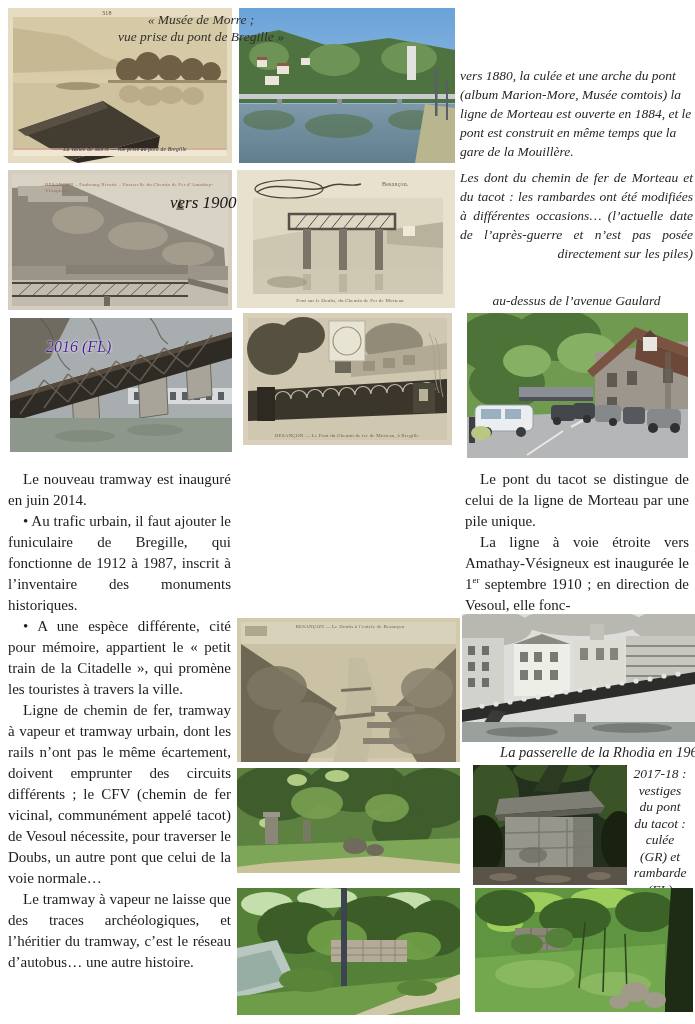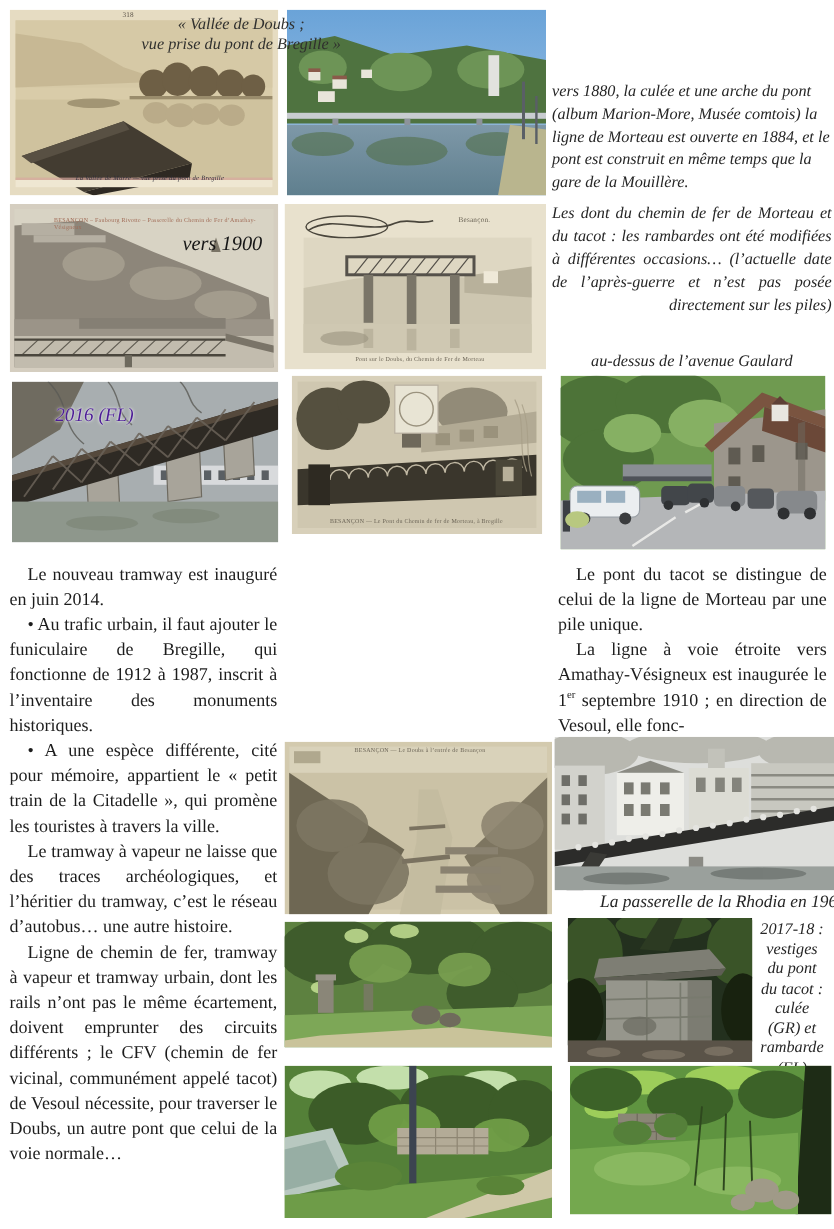--- a/index.html
+++ b/index.html
@@ -97,21 +97,21 @@
           <ellipse cx="100" cy="118" rx="34" ry="12"></ellipse>
           <ellipse cx="175" cy="112" rx="26" ry="10"></ellipse>
         </g>
       <path d="M186,96 L216,100 L216,155 L176,155 Z" fill="#b9b58e"></path>
       <rect x="196" y="60" width="2.5" height="48" fill="#5a5f66"></rect>
       <rect x="207" y="72" width="2" height="40" fill="#5a5f66"></rect>
     </svg>
   </div>
 
   <div class="overlay" style="left:103px;top:12px;width:196px;text-align:center;font-size:13.5px;line-height:16.5px;">
-    <span style="display:block;">« Vallée de Doubs ;</span>
+    <span style="display:block;">« Musée de Morre ;</span>
     <span style="display:block;">vue prise du pont de Bregille »</span>
   </div>
 
   <div class="rc-top" style="left:460px;top:66px;width:233px;">vers 1880, la culée et une arche du pont (album Marion-More, Musée comtois) la ligne de Morteau est ouverte en 1884, et le pont est construit en même temps que la gare de la Mouillère.</div>
   <div class="rc-top" style="left:460px;top:168px;width:233px;text-align:justify;text-align-last:right;">Les dont du chemin de fer de Morteau et du tacot : les rambardes ont été modifiées à différentes occasions… (l’actuelle date de l’après-guerre et n’est pas posée directement sur les piles)</div>
   <div class="cap-center" style="left:460px;top:293px;width:233px;font-size:13.5px;font-style:italic;">au-dessus de l’avenue Gaulard</div>
 
   <div class="fig" style="left:8px;top:170px;width:224px;height:140px;">
     <svg viewBox="0 0 224 140" preserveAspectRatio="none">
       <rect width="224" height="140" fill="#d5cec0"></rect>
@@ -135,21 +135,21 @@
           <path d="M4,126 L180,126"></path>
       </g>
       <g stroke="#4a463d" stroke-width="1" fill="none" opacity="0.8">
         <path d="M10,126 L24,113 M24,126 L38,113 M38,126 L52,113 M52,126 L66,113 M66,126 L80,113 M80,126 L94,113 M94,126 L108,113 M108,126 L122,113 M122,126 L136,113 M136,126 L150,113 M150,126 L164,113 M164,126 L178,113"></path>
       </g>
       <rect x="96" y="126" width="6" height="10" fill="#6e6a5e"></rect>
       <path d="M180,108 L220,118 L220,124 L180,114 Z" fill="#7a7468"></path>
     </svg>
   </div>
   <div class="tinytxt" style="left:45px;top:182px;width:175px;color:#a06a55;">BESANÇON – Faubourg Rivotte – Passerelle du Chemin de Fer d’Amathay-Vésigneux</div>
-  <div class="overlay" style="left:152px;top:193px;font-size:17px;color:#161616;">vers 1900</div>
+  <div class="overlay" style="left:170px;top:193px;font-size:17px;color:#161616;">vers 1900</div>
 
   <div class="fig" style="left:237px;top:170px;width:218px;height:138px;">
     <svg viewBox="0 0 218 138" preserveAspectRatio="none">
       <rect width="218" height="138" fill="#e8e1cd"></rect>
       <rect x="16" y="28" width="190" height="96" fill="#ded7c2"></rect>
       <path d="M16,70 L60,62 L110,58 L206,66 L206,124 L16,124 Z" fill="#cdc6b0"></path>
       <path d="M150,60 L206,52 L206,78 L150,74 Z" fill="#b8b19b"></path>
       <rect x="166" y="56" width="12" height="10" fill="#efe9d8"></rect>
       <rect x="52" y="44" width="106" height="15" fill="none" stroke="#55514a" stroke-width="2.5"></rect>
       <g stroke="#55514a" stroke-width="1" fill="none">
@@ -303,22 +303,22 @@
         </g>
       <rect x="2" y="104" width="6" height="26" fill="#3c4044"></rect>
       <ellipse cx="14" cy="120" rx="10" ry="7" fill="#b8c880"></ellipse>
     </svg>
   </div>
 
   <div class="body-col" style="left:8px;top:469px;width:223px;">
     <p>Le nouveau tramway est inauguré en juin 2014.</p>
     <p>• Au trafic urbain, il faut ajouter le funiculaire de Bregille, qui fonctionne de 1912 à 1987, inscrit à l’inventaire des monuments historiques.</p>
     <p>• A une espèce différente, cité pour mémoire, appartient le « petit train de la Citadelle », qui promène les touristes à travers la ville.</p>
+    <p>Ligne de chemin de fer, tramway à vapeur et tramway urbain, dont les rails n’ont pas le même écartement, doivent emprunter des circuits différents ; le CFV (chemin de fer vicinal, communément appelé tacot) de Vesoul nécessite, pour traverser le Doubs, un autre pont que celui de la voie normale…</p>
     <p>Le tramway à vapeur ne laisse que des traces archéologiques, et l’héritier du tramway, c’est le réseau d’autobus… une autre histoire.</p>
-    <p>Ligne de chemin de fer, tramway à vapeur et tramway urbain, dont les rails n’ont pas le même écartement, doivent emprunter des circuits différents ; le CFV (chemin de fer vicinal, communément appelé tacot) de Vesoul nécessite, pour traverser le Doubs, un autre pont que celui de la voie normale…</p>
   </div>
 
 
   <div class="body-col" style="left:465px;top:469px;width:224px;">
     <p>Le pont du tacot se distingue de celui de la ligne de Morteau par une pile unique.</p>
     <p><span>La ligne à voie étroite vers Amathay-Vésigneux est inaugurée le 1</span><sup>er</sup><span> septembre 1910 ; en direction de Vesoul, elle fonc-</span></p>
   </div>
 
   <div class="fig" style="left:237px;top:618px;width:223px;height:144px;">
     <svg viewBox="0 0 223 144" preserveAspectRatio="none">

